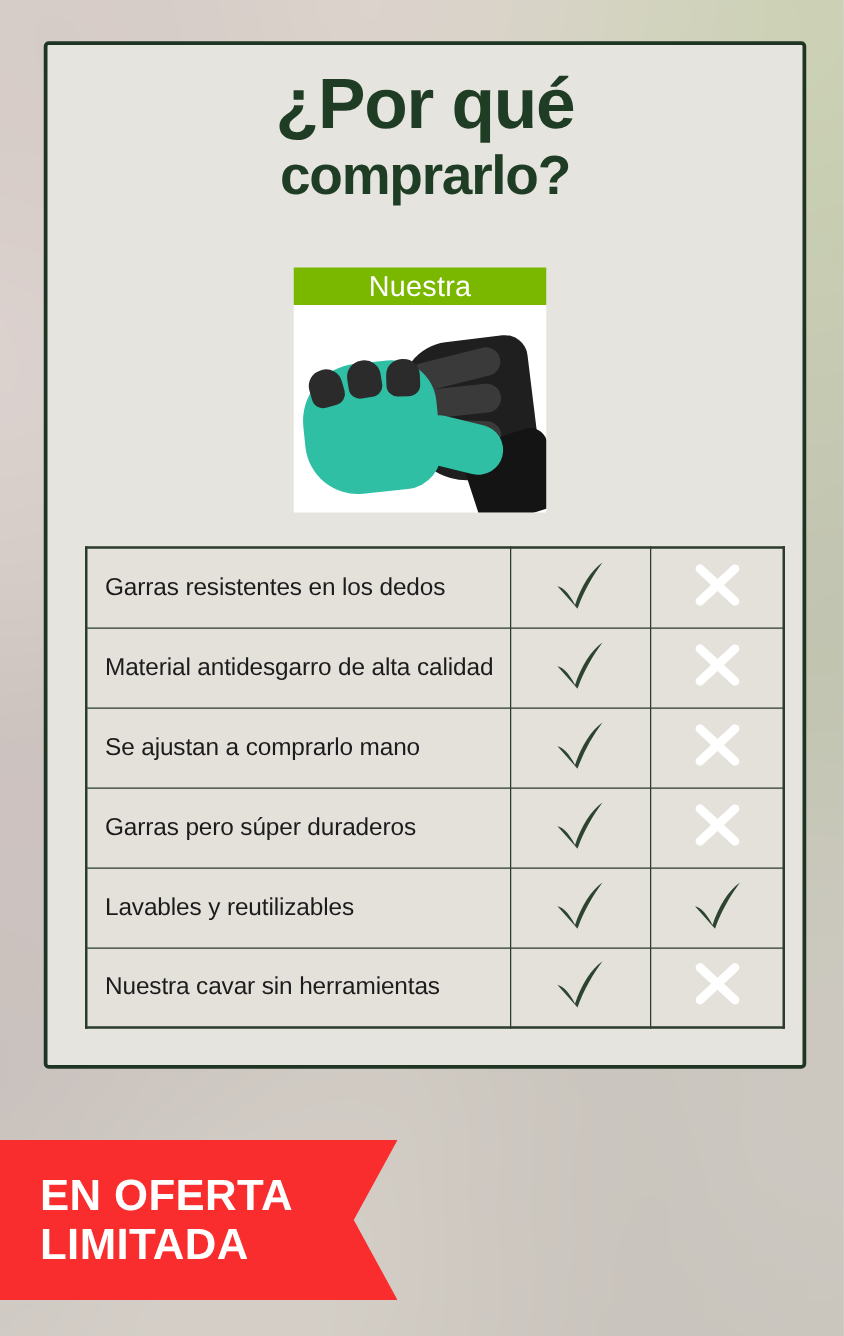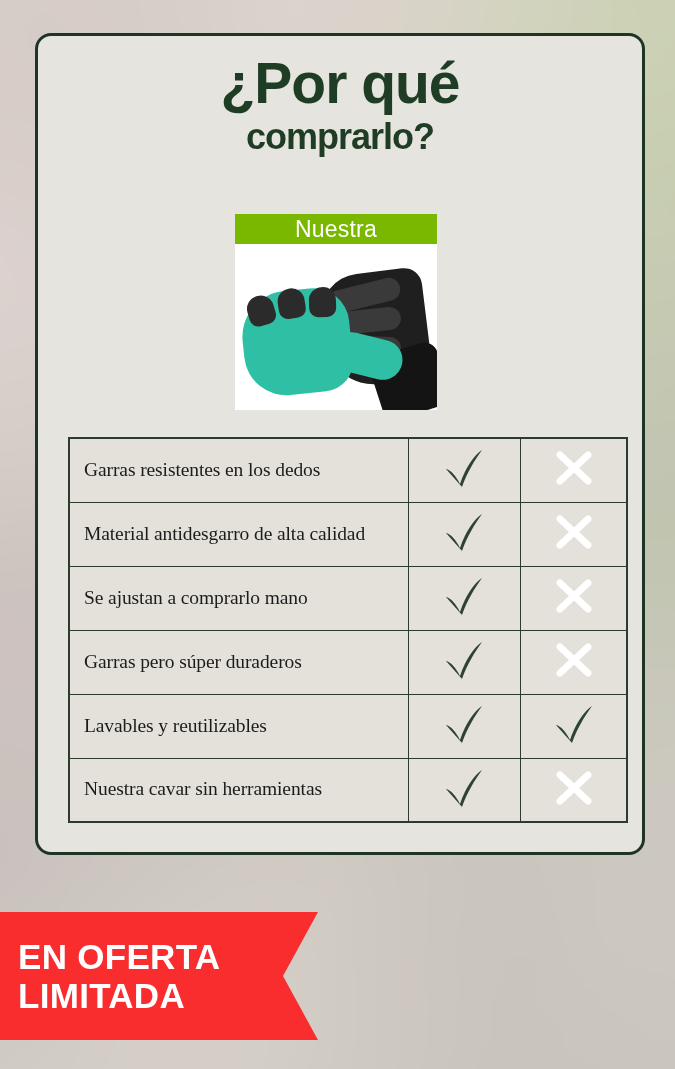--- a/index.html
+++ b/index.html
@@ -41,37 +41,37 @@
 
   
   #card {
     position: absolute;
     left: 35px;
     top: 33px;
     width: 610px;
     height: 822px;
     background: #e6e4de;
     border: 3px solid #1e3524;
-    border-radius: 16px;
+    border-radius: 4px;
     overflow: hidden;
   }
 
   
   #heading {
     position: absolute;
     left: 0; right: 0;
     top: 20px;
     text-align: center;
     color: #1f3d24;
     font-weight: 700;
     letter-spacing: -1px;
     line-height: .98;
   }
   #heading .l1 { display: block; font-size: 57px; }
-  #heading .l2 { display: block; font-size: 36px; margin-top: 7px; }
+  #heading .l2 { display: block; font-size: 44px; margin-top: 7px; }
 
   
   #panels {
     position: absolute;
     left: 197px;
     top: 178px;
     width: 402px;
     height: 196px;
     padding-left: 36px;
   }
@@ -183,21 +183,20 @@
     top: 401px;
     width: 560px;
     border: 2px solid #2b3b2c;
     border-collapse: collapse;
     background: #e3e1da;
   }
   #table td {
     border: 1px solid #2b3b2c;
     height: 64px;
     vertical-align: middle;
-    font-family: Liberation Serif, serif;
   }
   td.feature {
     width: 338px;
     padding: 0 0 0 14px;
     color: #1c1c1c;
     font-size: 19.5px;
     line-height: 1.17;
     letter-spacing: -.1px;
   }
   td.mark { width: 110px; text-align: center; }
@@ -212,21 +211,21 @@
     position: absolute;
     left: 0;
     top: 912px;
     width: 318px;
     height: 128px;
     background: #f92d2d;
     clip-path: polygon(0 0, 100% 0, 89% 50%, 100% 100%, 0 100%);
     display: flex;
     flex-direction: column;
     justify-content: center;
-    padding-left: 18px;
+    padding-left: 32px;
   }
   #ribbon span {
     display: block;
     color: #ffffff;
     font-weight: 700;
     font-size: 35px;
     line-height: 1.12;
     letter-spacing: .3px;
   }
 </style>

